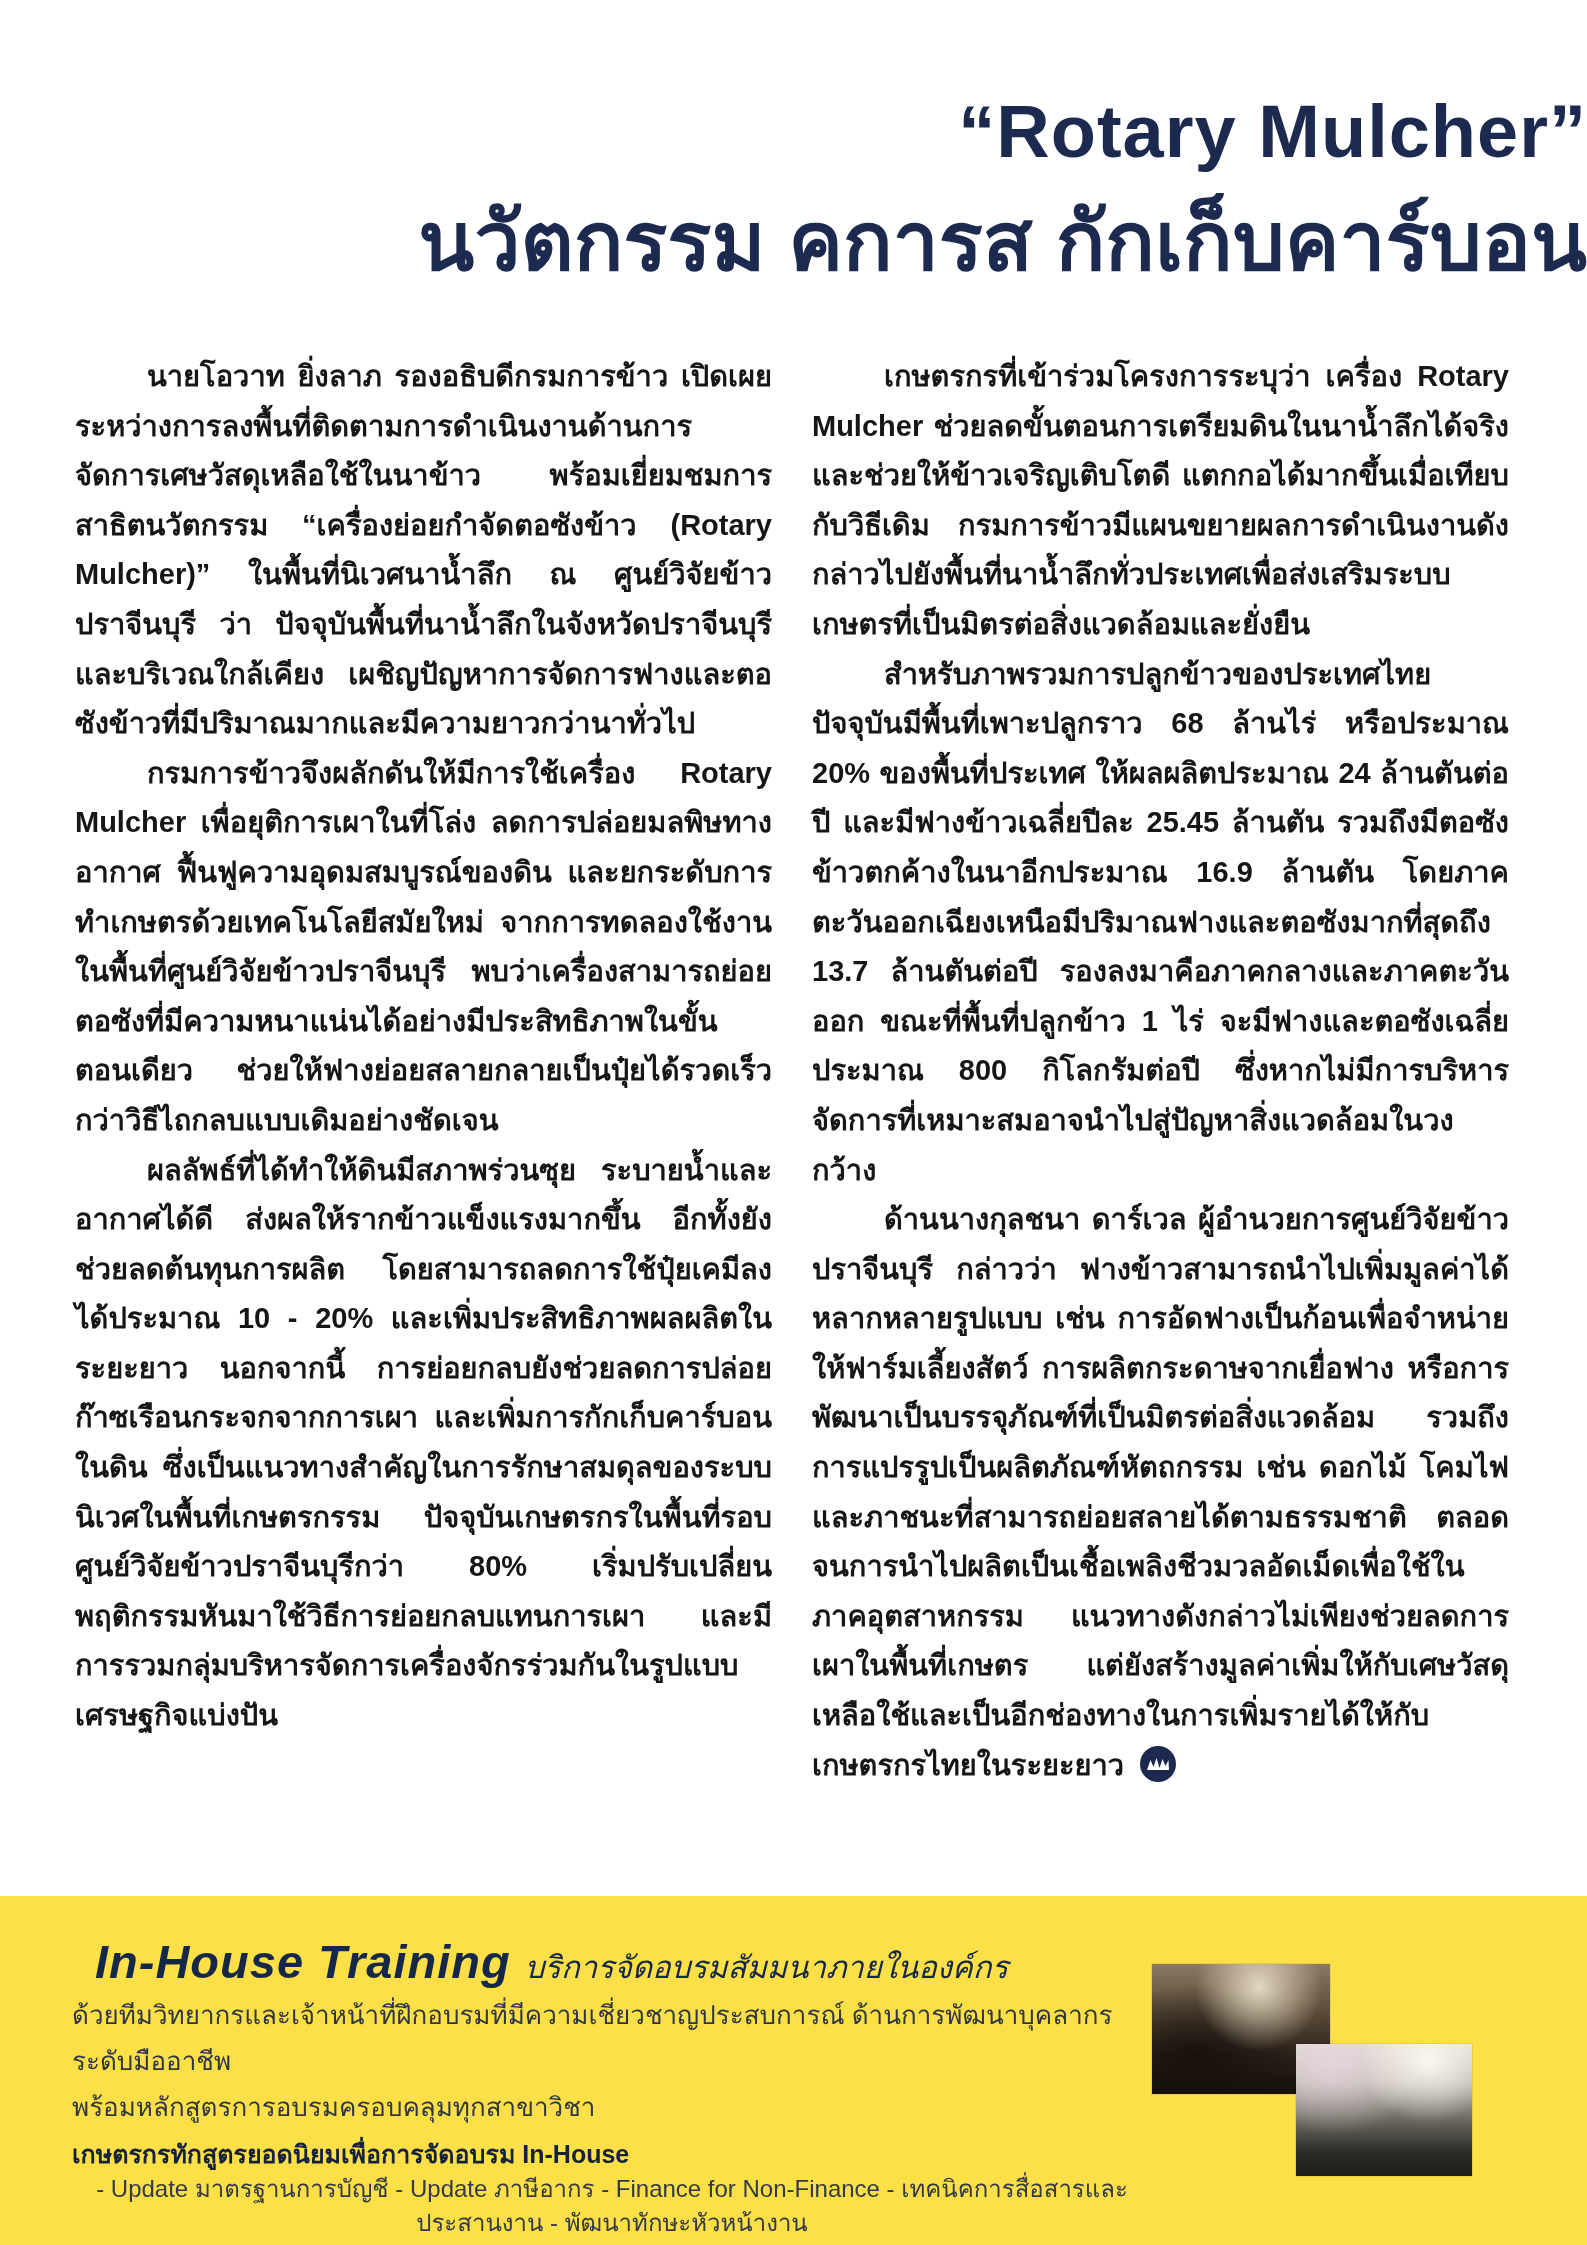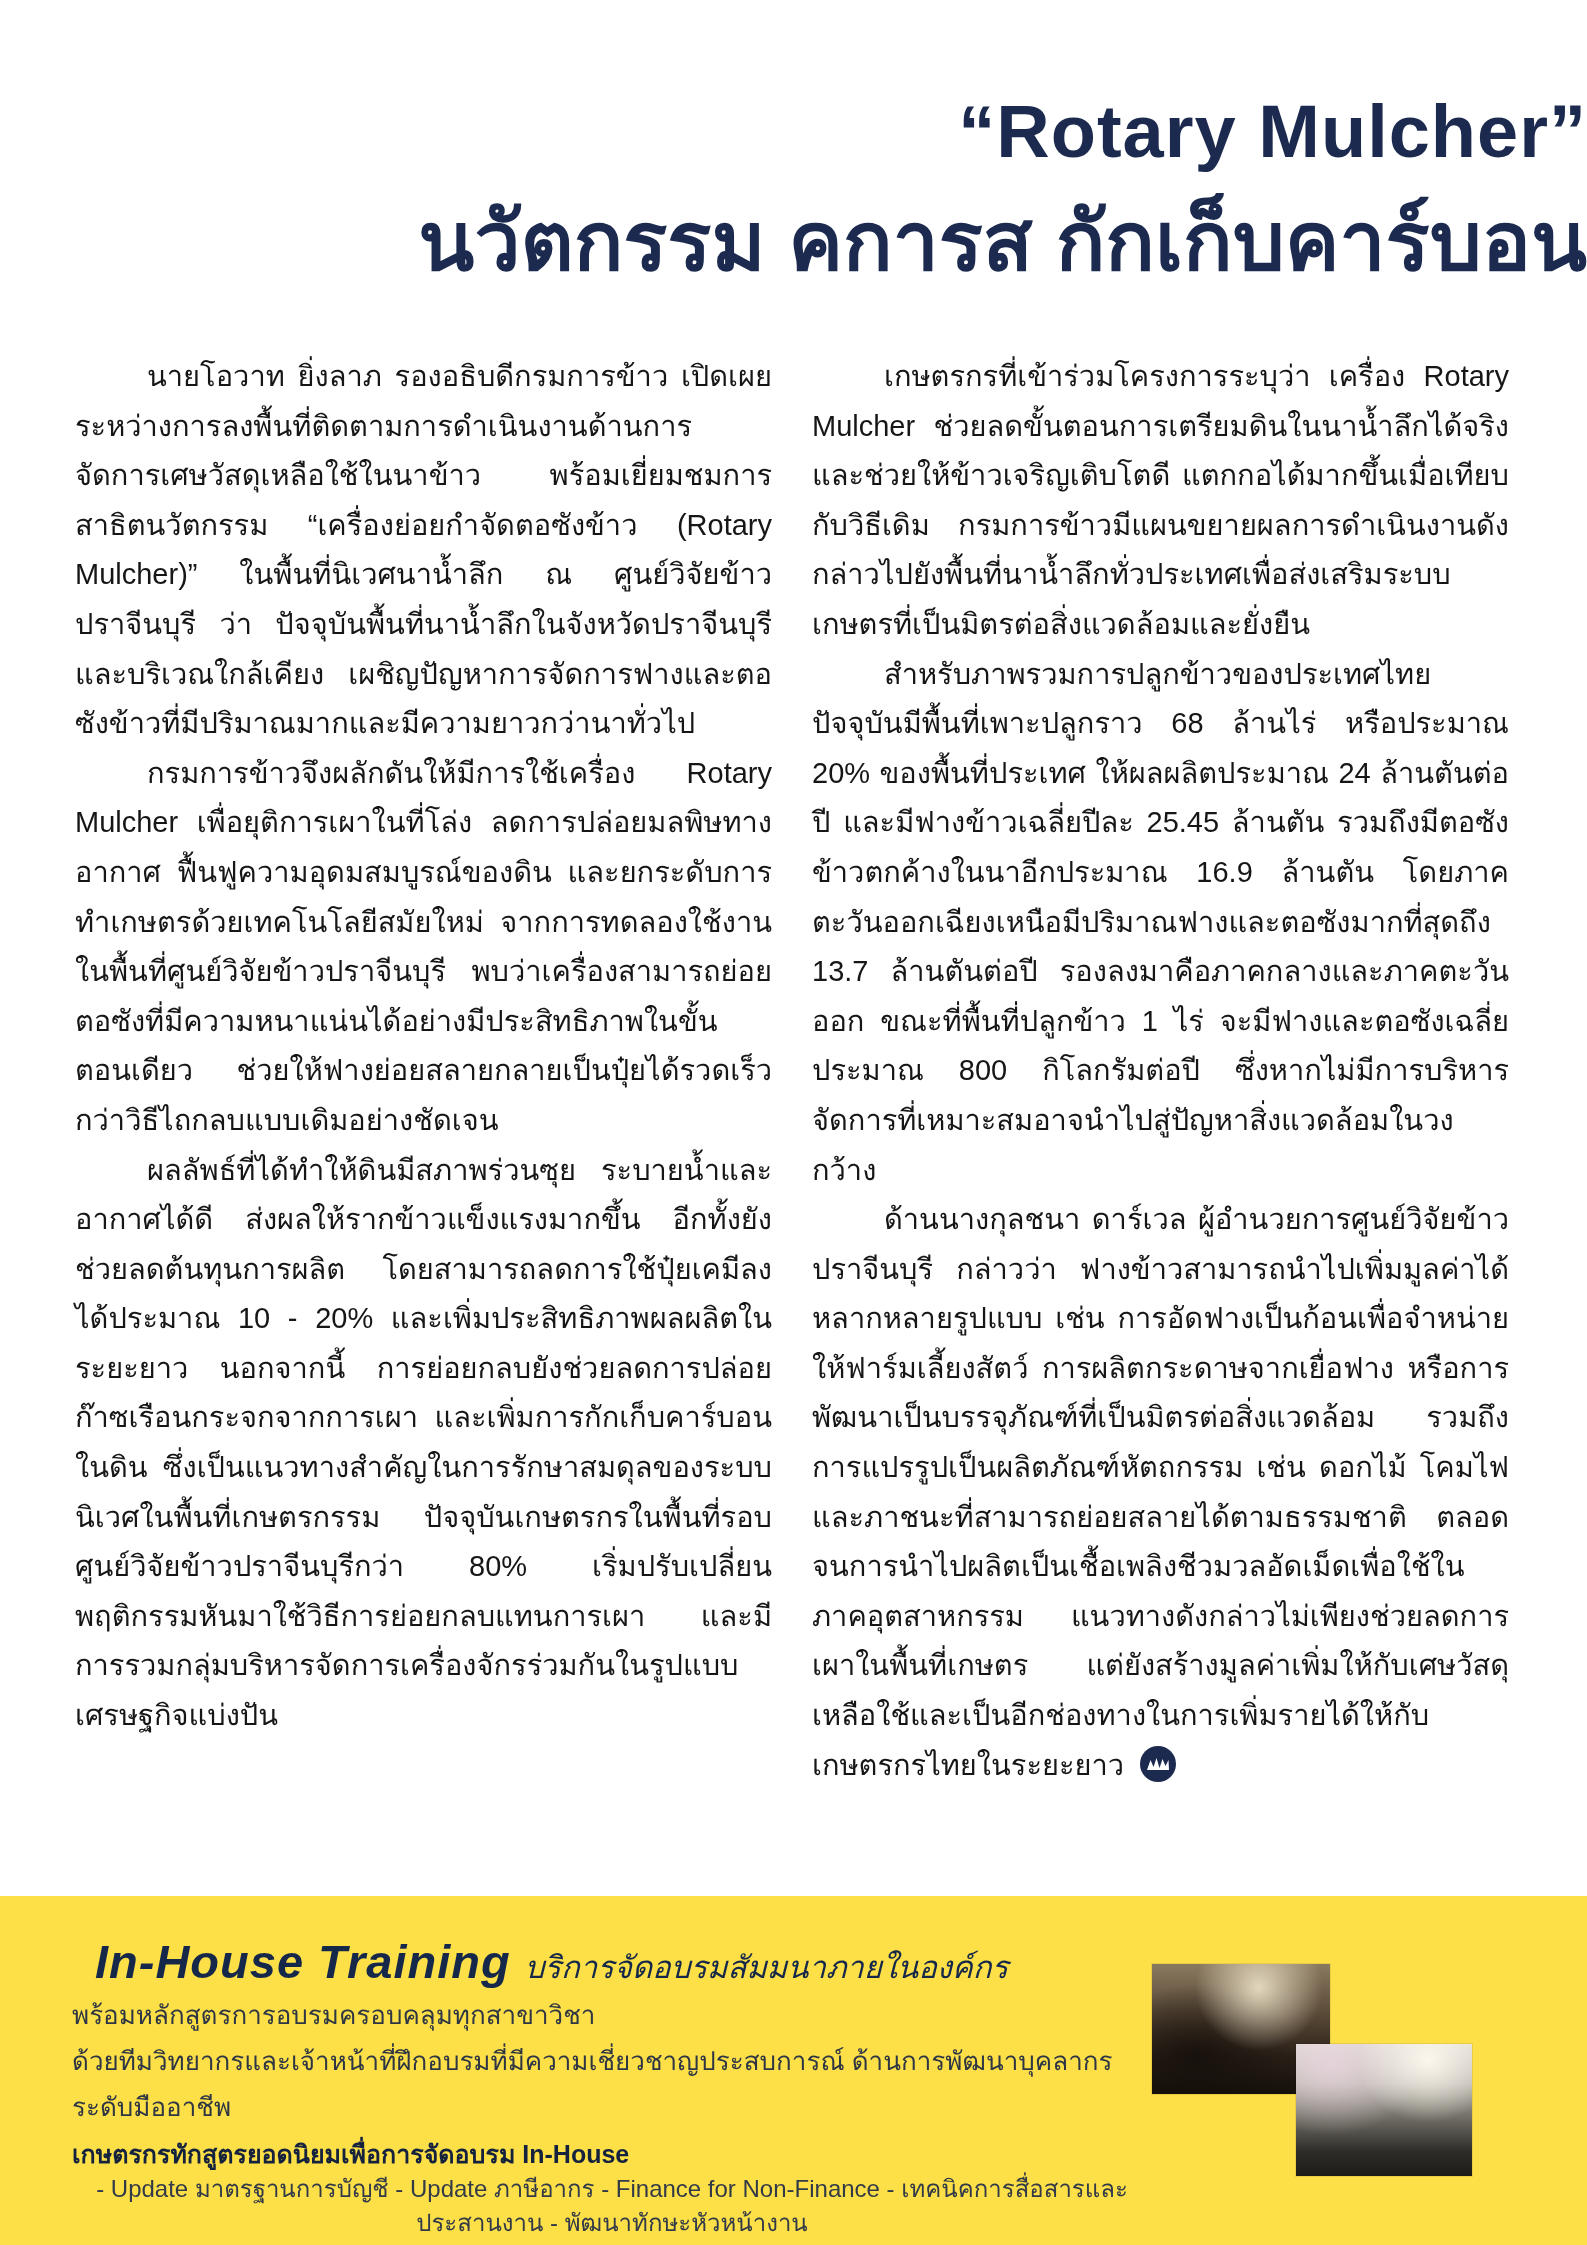--- a/index.html
+++ b/index.html
@@ -32,20 +32,21 @@
     line-height: 112px;
   }
 
   .columns {
     position: absolute;
     top: 352px;
     left: 75px;
     width: 1435px;
     display: flex;
     gap: 40px;
+    font-weight: bold;
   }
   .col {
     width: 697px;
     flex: 0 0 697px;
   }
   .para {
     font-size: 29px;
     line-height: 49.6px;
     color: #161616;
     text-align: justify;
@@ -154,22 +155,22 @@
             <path d="M7 24 L10.5 14 L13.5 21 L16.5 12 L19.5 22 L22.5 13 L25.5 20 L28.5 14 L29 24 Z" fill="#ffffff"></path>
           </svg></span></p>
   </div>
 </div>
 
 <div class="footer">
   <div class="footer-heading">
     <span class="en">In-House Training</span><span class="th">บริการจัดอบรมสัมมนาภายในองค์กร</span>
   </div>
   <div class="footer-body">
+    <div class="f-line">ด้วยทีมวิทยากรและเจ้าหน้าที่ฝึกอบรมที่มีความเชี่ยวชาญประสบการณ์ ด้านการพัฒนาบุคลากรระดับมืออาชีพ</div>
     <div class="f-line">พร้อมหลักสูตรการอบรมครอบคลุมทุกสาขาวิชา</div>
-    <div class="f-line">ด้วยทีมวิทยากรและเจ้าหน้าที่ฝึกอบรมที่มีความเชี่ยวชาญประสบการณ์ ด้านการพัฒนาบุคลากรระดับมืออาชีพ</div>
     <div class="f-bold-head">เกษตรกรทักสูตรยอดนิยมเพื่อการจัดอบรม In-House</div>
     <div class="f-course">- Update มาตรฐานการบัญชี - Update ภาษีอากร - Finance for Non-Finance - เทคนิคการสื่อสารและประสานงาน - พัฒนาทักษะหัวหน้างาน</div>
     <div class="f-course">- Service Skill - Team Work - การเสริมสร้างภาวะผู้นำ - Sales Strategy - HR for Non-HR - กฎหมายแรงงาน - ฯลฯ</div>
 
   </div>
 </div>
 
 <div class="photo photo-1"></div>
 <div class="photo photo-2"></div>
 

